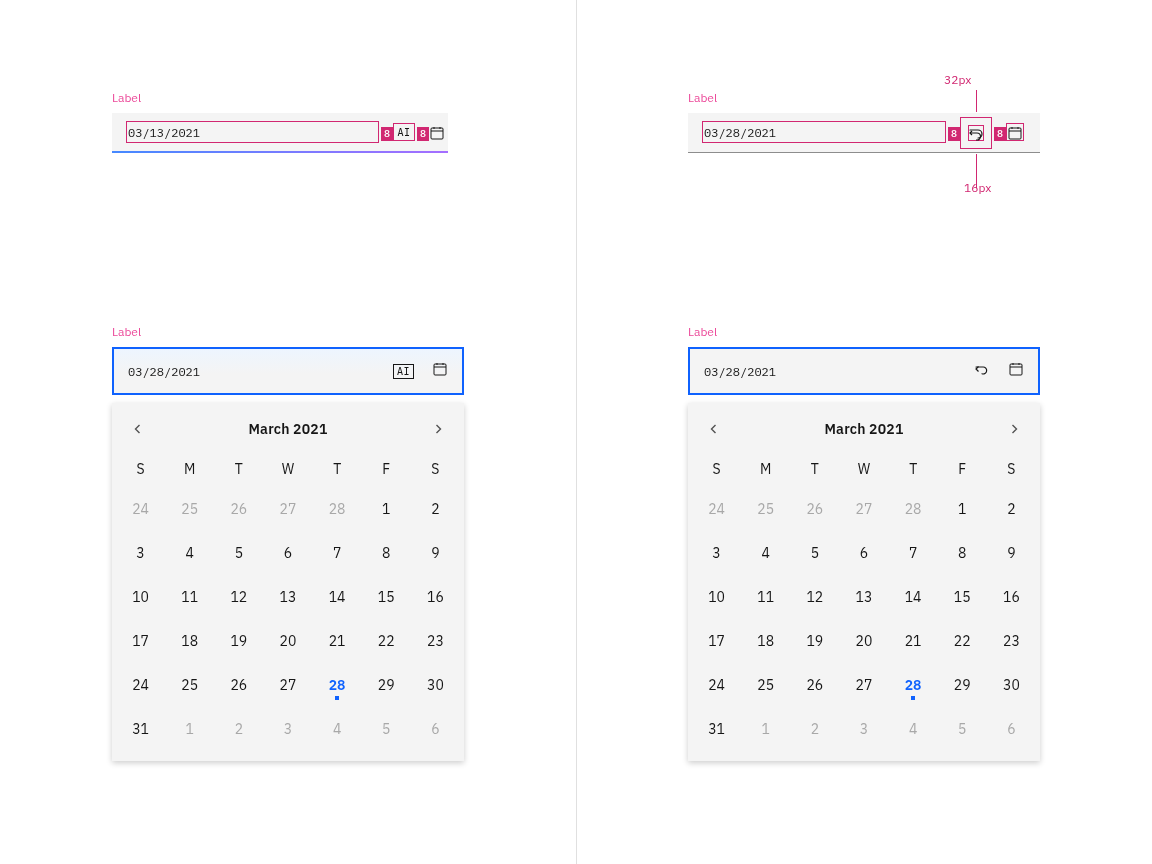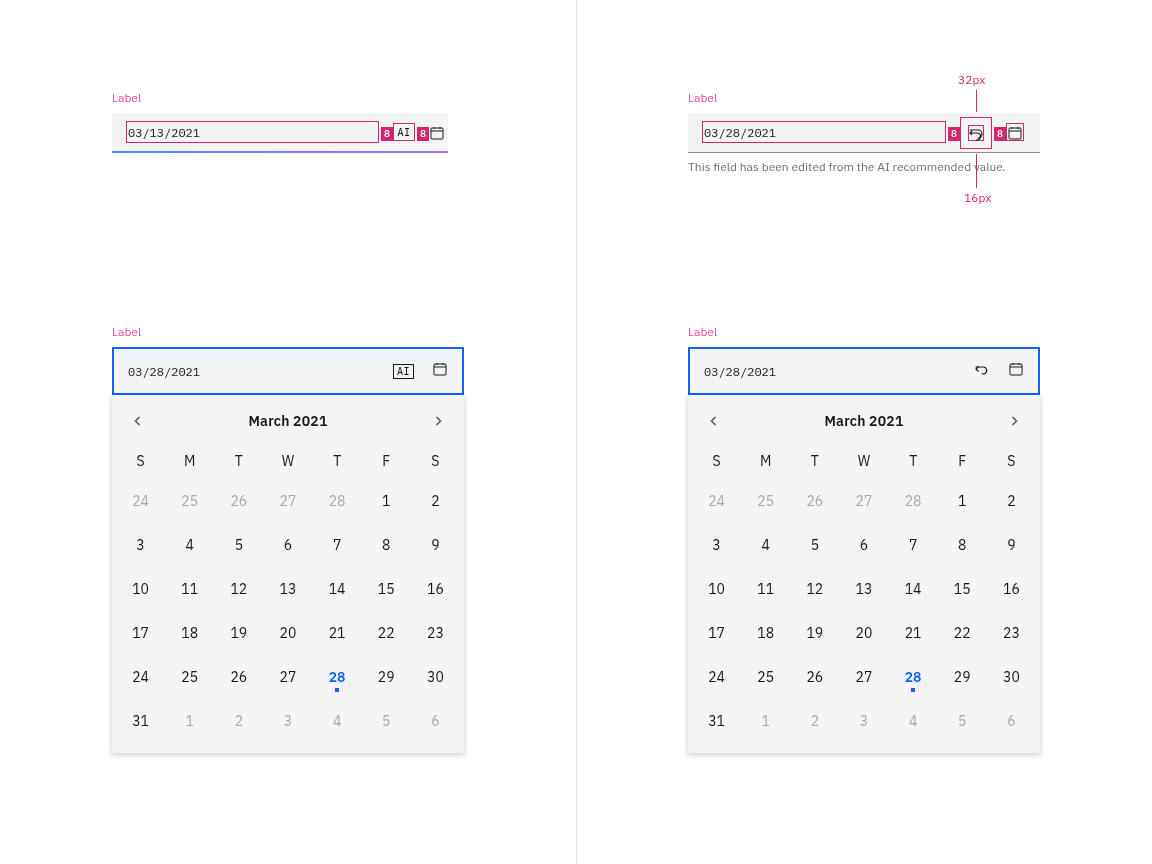--- a/index.html
+++ b/index.html
@@ -124,21 +124,21 @@
   .cal-input .icons {
     display: flex;
     gap: 18px;
     align-items: center;
   }
 
   .calendar {
     background: #f4f4f4;
     box-shadow: 0 2px 6px rgba(0,0,0,.2);
     padding: 4px 4px 10px;
-    margin-top: 0;
+    margin-top: 8px;
   }
   .cal-header {
     display: flex;
     align-items: center;
     justify-content: space-between;
     height: 44px;
     padding: 0 6px;
   }
   .cal-title {
     font-size: 14px;
@@ -333,27 +333,26 @@
       <div class="spec-badge" style="left:306px; top:14px;">8</div>
 
       <div class="spec-box" style="left:318px; top:10px; width:18px; height:18px;"></div>
       <span style="position:absolute; left:319px; top:12px;">
         <svg class="icon" viewBox="0 0 16 16" fill="none" stroke="#161616" stroke-width="1">
             <rect x="2" y="3" width="12" height="11" rx="1"></rect>
             <path d="M2 6h12M5 2v2M11 2v2"></path>
           </svg>
       </span>
     </div>
-    <div class="helper-text">This field has been edited from the AI recommended value.</div>
   </div>
 
-  <div class="dim-label" style="left:382px; top:72px;">32px</div>
+  <div class="dim-label" style="left:368px; top:72px;">32px</div>
   <div class="dim-line" style="left:400px; top:90px; height:22px;"></div>
   <div class="dim-line" style="left:400px; top:154px; height:34px;"></div>
-  <div class="dim-label" style="left:388px; top:190px;">16px</div>
+  <div class="dim-label" style="left:388px; top:180px;">16px</div>
 
   <div class="cal-block">
     <div class="field-label">Label</div>
     <div class="cal-input">
       <span class="plain-input-text">03/28/2021</span>
       <div class="icons">
         <span>
           <svg class="icon" viewBox="0 0 16 16" fill="none" stroke="#161616" stroke-width="1.2">
               <path d="M4.5 5.5 2 8l2.5 2.5"></path>
               <path d="M2 8h7a3.5 3.5 0 1 1 -1 6.8" stroke-linecap="round" transform="translate(0 -2)"></path>

